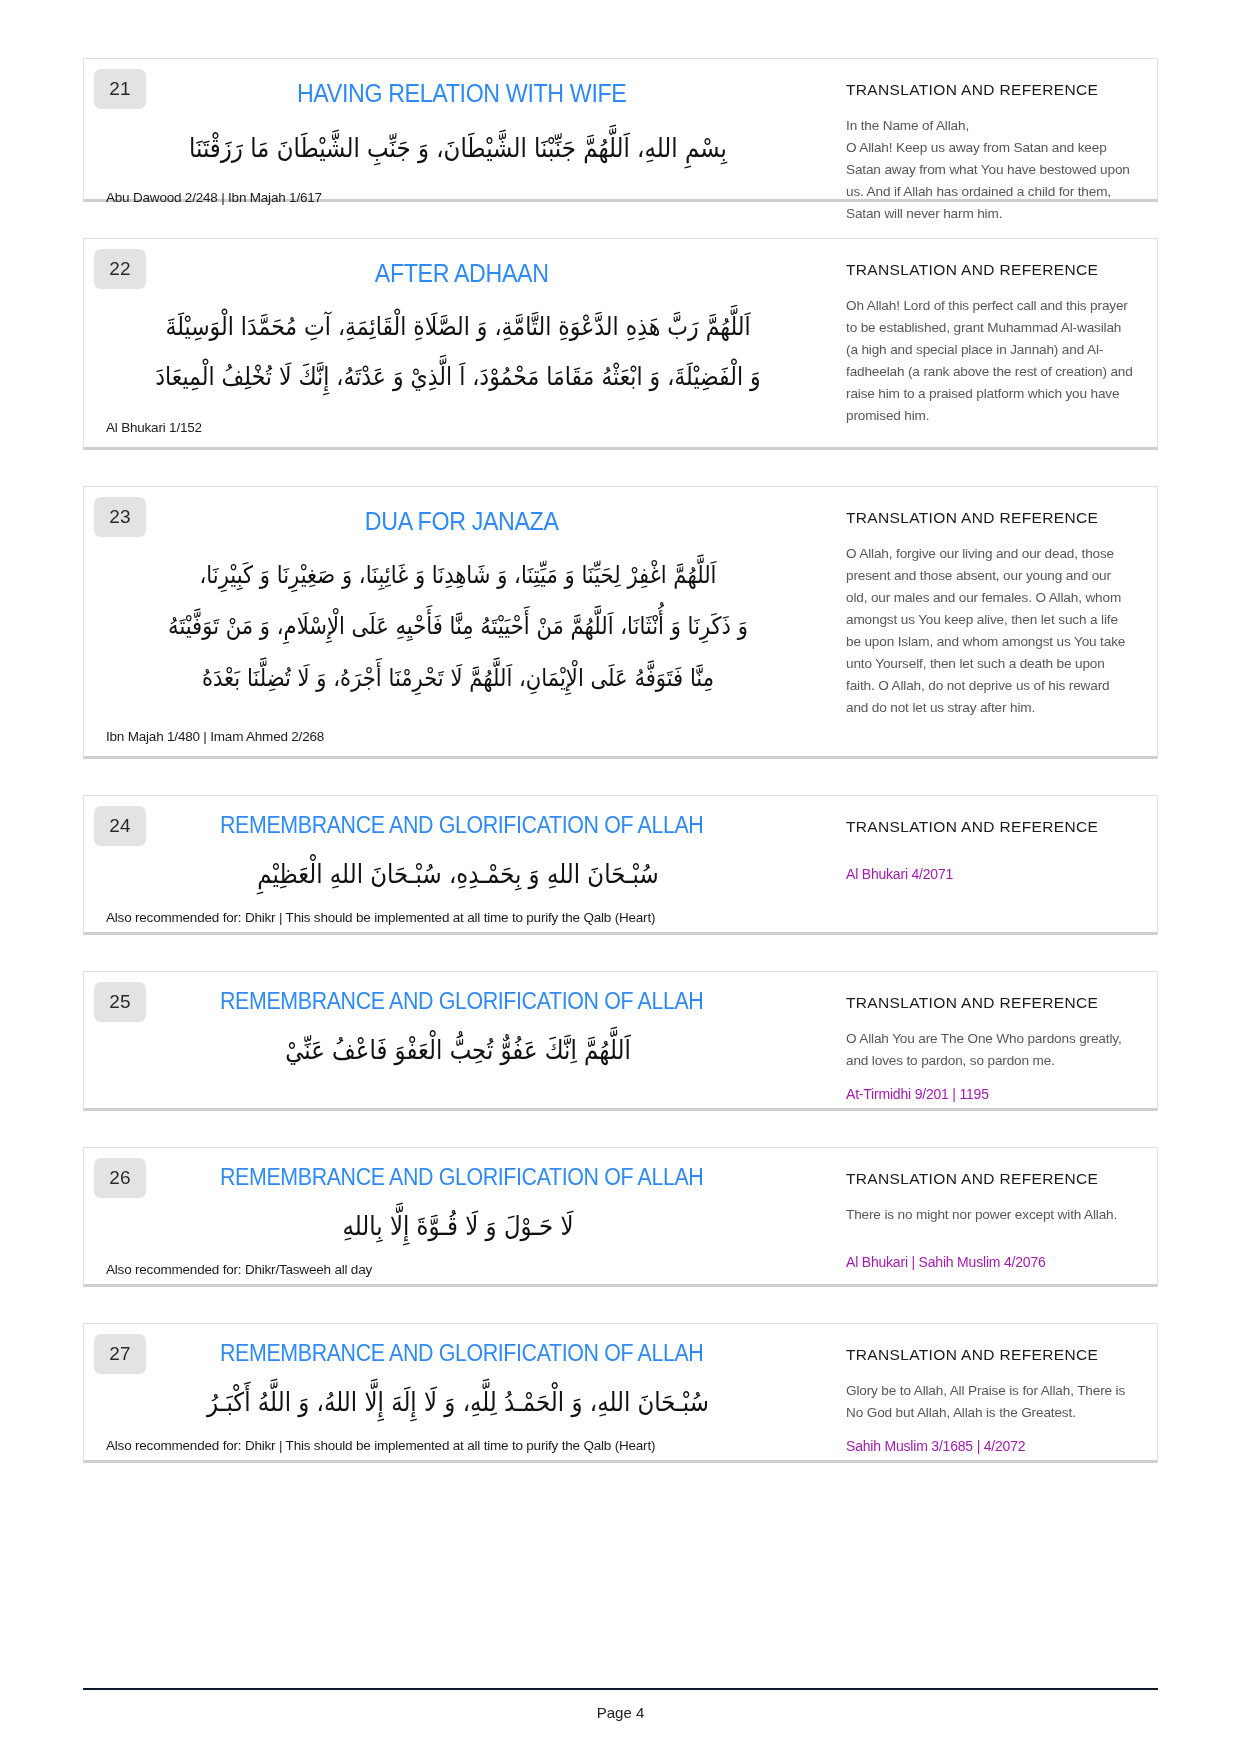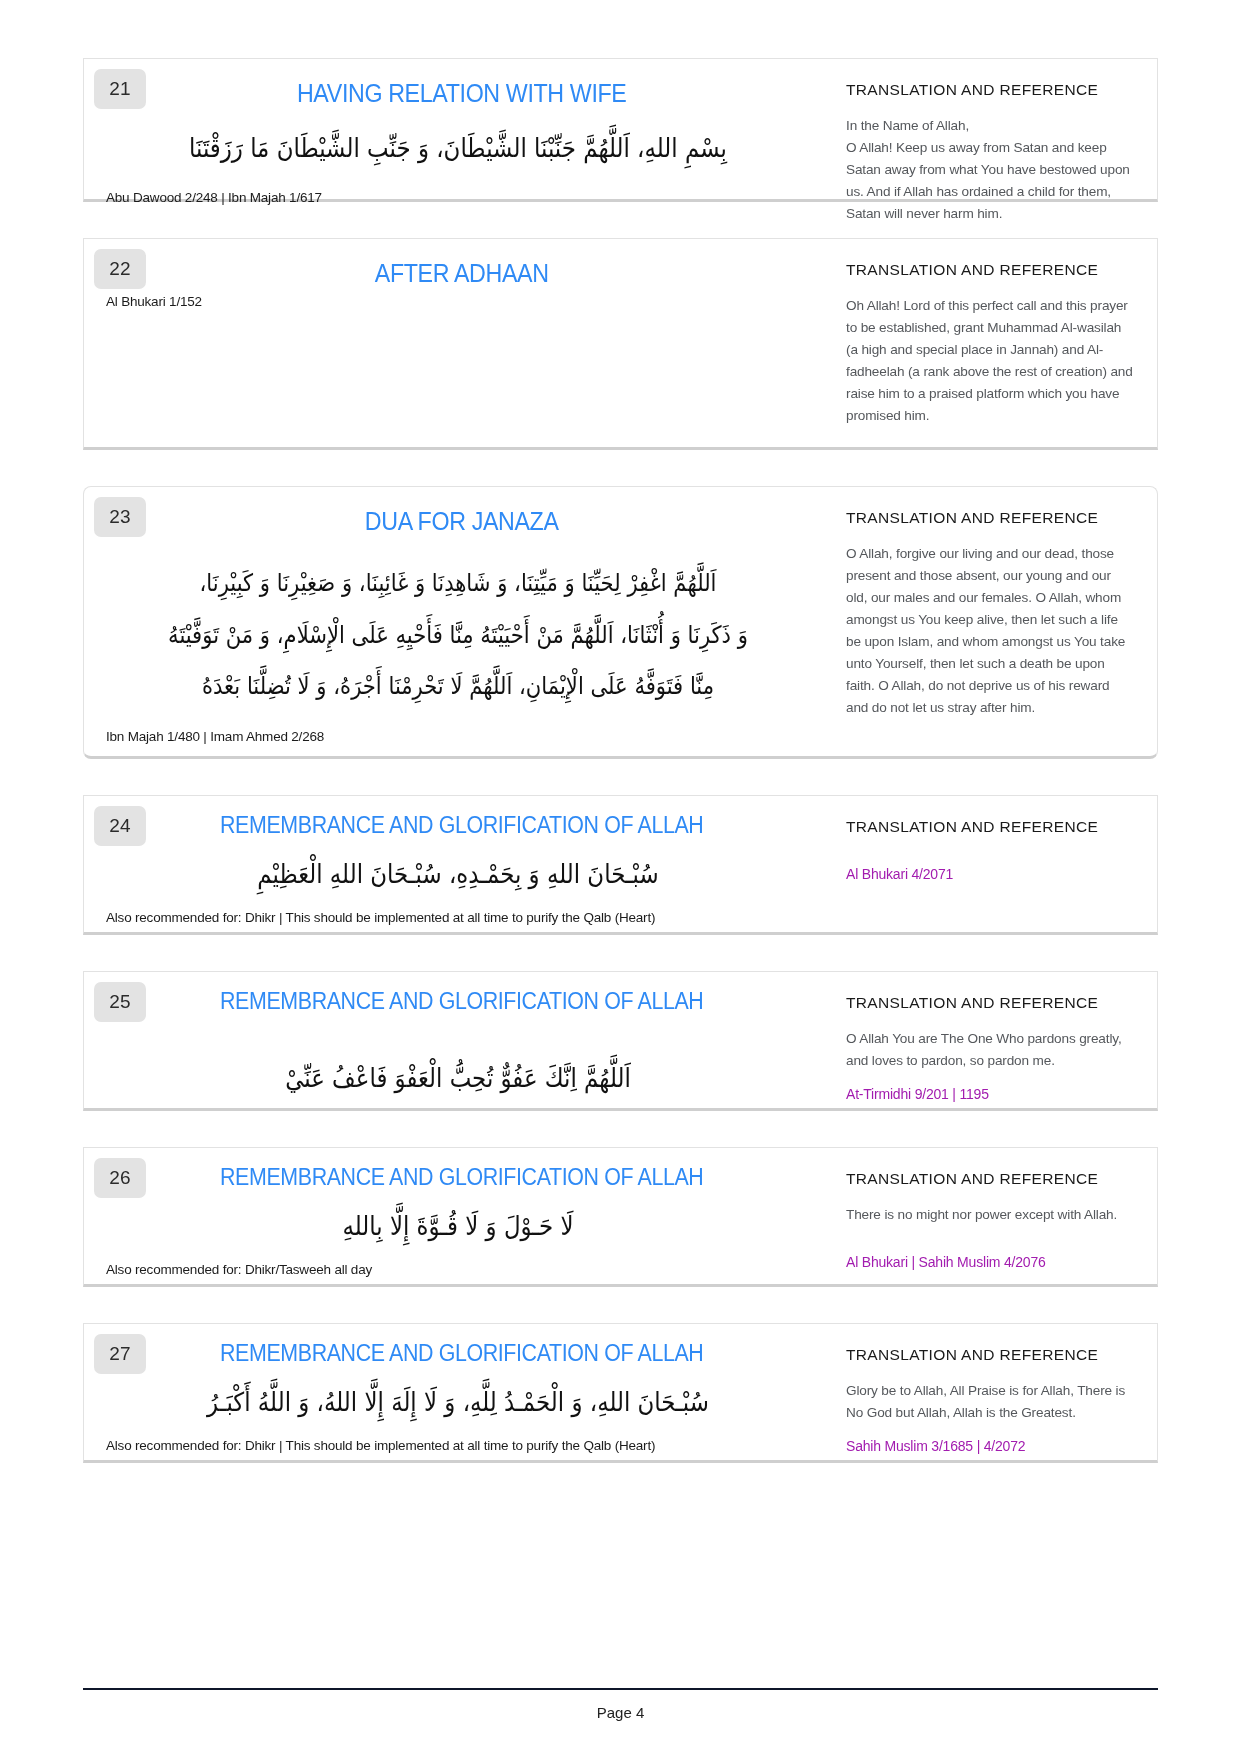--- a/index.html
+++ b/index.html
@@ -80,21 +80,21 @@
     transform: scaleX(0.93);
     transform-origin: center top;
     white-space: nowrap;
   }
   .title.small { font-size: 23px; }
 
   .arabic-wrap {
     flex: 1 1 auto;
     display: flex;
     flex-direction: column;
-    justify-content: flex-end;
+    justify-content: flex-start;
     padding: 14px 24px 10px 24px;
   }
   .arabic {
     direction: rtl;
     text-align: center;
     font-family: "DejaVu Sans", "Liberation Serif", serif;
     font-size: 26px;
     line-height: 2.0;
     color: #111111;
     white-space: nowrap;
@@ -171,30 +171,34 @@
       <div class="tr-body" style="white-space:pre-line;">In the Name of Allah,
 O Allah! Keep us away from Satan and keep Satan away from what You have bestowed upon us. And if Allah has ordained a child for them, Satan will never harm him.</div>
 
     </div>
   </div>
 
   <div class="card" style="height:212px;">
     <div class="card-left">
       <div class="badge">22</div>
       <div class="title">AFTER ADHAAN</div>
+      <div class="arabic-wrap">
+        <div class="arabic lines2">اَللَّهُمَّ رَبَّ هَذِهِ الدَّعْوَةِ التَّامَّةِ، وَ الصَّلَاةِ الْقَائِمَةِ، آتِ مُحَمَّدَا الْوَسِيْلَةَ</div>
+        <div class="arabic lines2">وَ الْفَضِيْلَةَ، وَ ابْعَثْهُ مَقَامَا مَحْمُوْدَ، اَ الَّذِيْ وَ عَدْتَهُ، إِنَّكَ لَا تُخْلِفُ الْمِيعَادَ</div>
+      </div>
       <div class="left-foot">Al Bhukari 1/152</div>
     </div>
     <div class="card-right">
       <div class="tr-head">TRANSLATION AND REFERENCE</div>
       <div class="tr-body">Oh Allah! Lord of this perfect call and this prayer to be established, grant Muhammad Al-wasilah (a high and special place in Jannah) and Al-fadheelah (a rank above the rest of creation) and raise him to a praised platform which you have promised him.</div>
 
     </div>
   </div>
 
-  <div class="card" style="height:273px;border-radius:8px;">
+  <div class="card" style="height:273px;">
     <div class="card-left">
       <div class="badge">23</div>
       <div class="title">DUA FOR JANAZA</div>
       <div class="arabic-wrap">
         <div class="arabic lines3">اَللَّهُمَّ اغْفِرْ لِحَيِّنَا وَ مَيِّتِنَا، وَ شَاهِدِنَا وَ غَائِبِنَا، وَ صَغِيْرِنَا وَ كَبِيْرِنَا،</div>
         <div class="arabic lines3">وَ ذَكَرِنَا وَ أُنْثَانَا، اَللَّهُمَّ مَنْ أَحْيَيْتَهُ مِنَّا فَأَحْيِهِ عَلَى الْإِسْلَامِ، وَ مَنْ تَوَفَّيْتَهُ</div>
         <div class="arabic lines3">مِنَّا فَتَوَفَّهُ عَلَى الْإِيْمَانِ، اَللَّهُمَّ لَا تَحْرِمْنَا أَجْرَهُ، وَ لَا تُضِلَّنَا بَعْدَهُ</div>
       </div>
       <div class="left-foot">Ibn Majah 1/480 | Imam Ahmed 2/268</div>
     </div>

